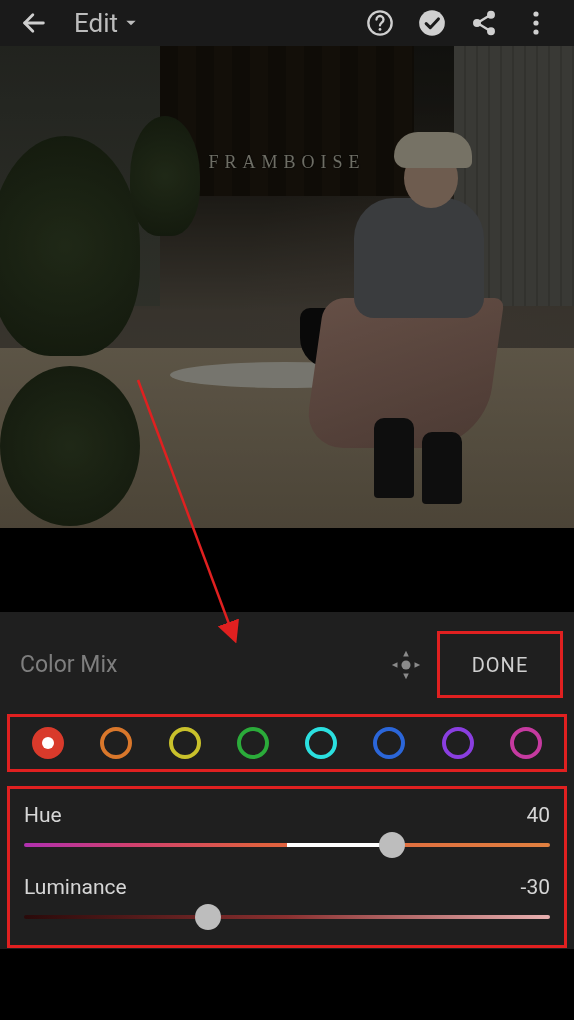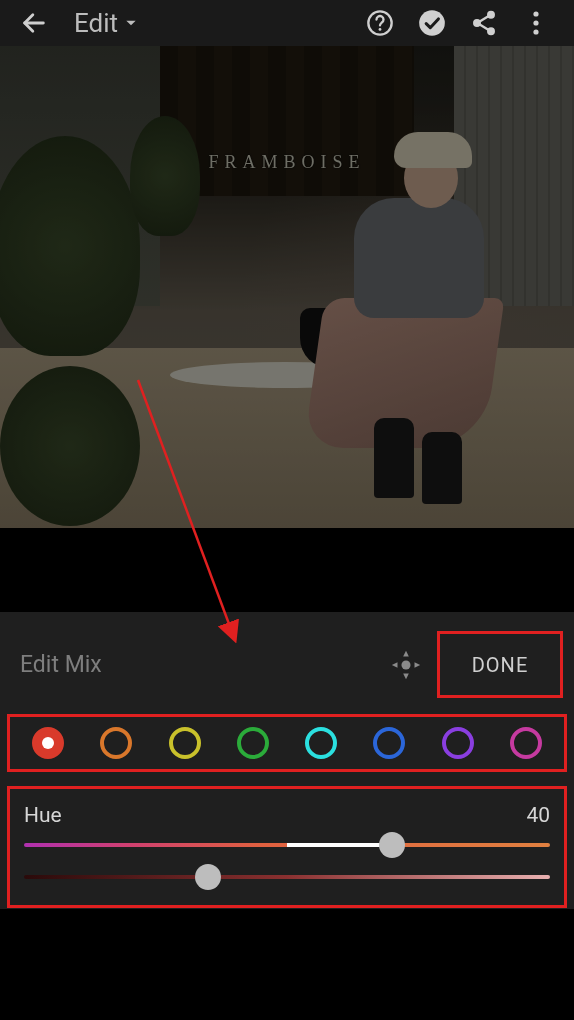--- a/index.html
+++ b/index.html
@@ -264,21 +264,21 @@
     <marker id="ahead" viewBox="0 0 12 12" refX="10" refY="6" markerWidth="9" markerHeight="9" orient="auto">
       <path d="M0 0 L12 6 L0 12 Z" fill="#e02020"></path>
     </marker>
   </defs>
   <line x1="138" y1="380" x2="235" y2="640" stroke="#e02020" stroke-width="2.5" marker-end="url(#ahead)"></line>
 </svg>
 
 <div class="panel">
 
   <div class="panel-header">
-    <span class="panel-title">Edit Mix</span>
+    <span class="panel-title">Color Mix</span>
     <div class="target-tool">
       <svg width="34" height="34" viewBox="0 0 24 24" fill="#8a8a8a">
           <circle cx="12" cy="12" r="3.2"></circle>
           <polygon points="12,2 10,6 14,6"></polygon>
           <polygon points="12,22 10,18 14,18"></polygon>
           <polygon points="2,12 6,10 6,14"></polygon>
           <polygon points="22,12 18,10 18,14"></polygon>
         </svg>
     </div>
     <div class="done-btn">
@@ -305,19 +305,23 @@
         <span>40</span>
       </div>
       <div class="slider-track track-hue">
         <div class="track-fill-white" id="hue-fill" style="left: 50%; width: 20%;"></div>
         <div class="thumb" id="hue-thumb" style="left: 70%;"></div>
       </div>
     </div>
 
 
     <div class="slider-block">
+      <div class="slider-labels">
+        <span>Luminance</span>
+        <span>-30</span>
+      </div>
       <div class="slider-track track-lum">
         <div class="thumb" id="lum-thumb" style="left: 35%;"></div>
       </div>
     </div>
 
   </div>
 </div>
 
 </body></html>

